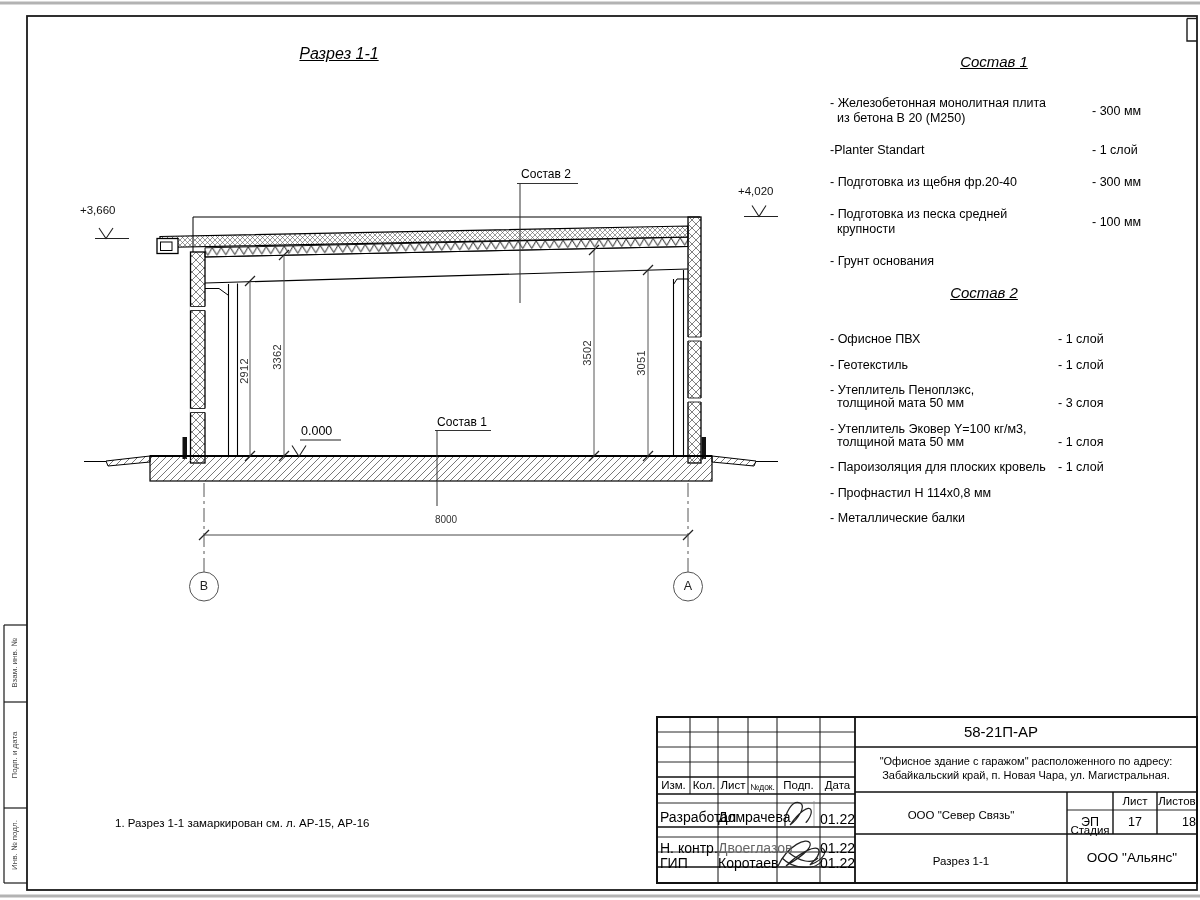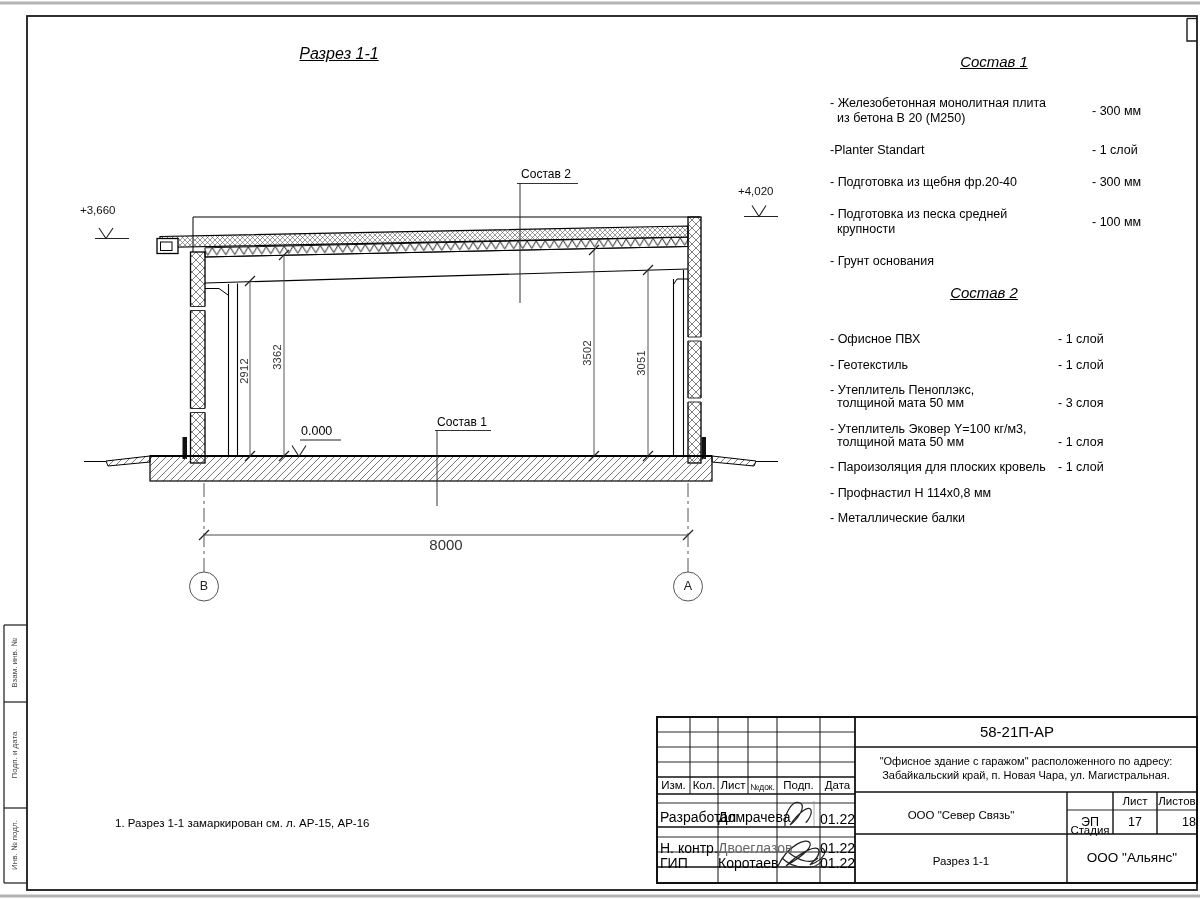--- a/index.html
+++ b/index.html
@@ -296,30 +296,30 @@
 
 <div class="t lev" style="left:80px;top:204px;">+3,660</div>
 <div class="t lev" style="left:738px;top:185px;">+4,020</div>
 <div class="t" style="left:301px;top:424px;font-size:12.5px;">0.000</div>
 <div class="t c" style="left:514px;top:167px;width:64px;font-size:12px;">Состав 2</div>
 <div class="t c" style="left:430px;top:415px;width:64px;font-size:12px;">Состав 1</div>
 <div class="dim" style="left:223px;top:364px;">2912</div>
 <div class="dim" style="left:256px;top:350px;">3362</div>
 <div class="dim" style="left:566px;top:346px;">3502</div>
 <div class="dim" style="left:620px;top:356px;">3051</div>
-<div class="t c" style="left:424px;top:536px;width:44px;font-size:15px;color:#333;">8000</div>
+<div class="t c" style="left:424px;top:514px;width:44px;font-size:10px;color:#333;">8000</div>
 <div class="axis" style="left:194px;top:576px;">В</div>
 <div class="axis" style="left:678px;top:576px;">А</div>
 <div class="t" style="left:115px;top:817px;font-size:11.5px;">1. Разрез 1-1 замаркирован см. л. АР-15, АР-16</div>
 
 <div class="side" style="left:-25px;top:657px;">Взам. инв. №</div>
 <div class="side" style="left:-25px;top:749px;">Подп. и дата</div>
 <div class="side" style="left:-25px;top:839px;">Инв. № подл.</div>
 
-<div class="t c" style="left:857px;top:723px;width:288px;font-size:15px;padding-left:16px;">58-21П-АР</div>
+<div class="t c" style="left:857px;top:723px;width:288px;font-size:15px;">58-21П-АР</div>
 <div class="t c" style="left:857px;top:755px;width:338px;font-size:11px;">"Офисное здание с гаражом" расположенного по адресу:</div>
 <div class="t c" style="left:857px;top:769px;width:338px;font-size:11px;">Забайкальский край, п. Новая Чара, ул. Магистральная.</div>
 <div class="t c tb" style="left:657px;top:779px;width:33px;">Изм.</div>
 <div class="t c tb" style="left:690px;top:779px;width:28px;">Кол.</div>
 <div class="t c tb" style="left:718px;top:779px;width:30px;">Лист</div>
 <div class="t c" style="left:748px;top:782px;width:29px;font-size:8.5px;">№док.</div>
 <div class="t c tb" style="left:777px;top:779px;width:43px;">Подп.</div>
 <div class="t c tb" style="left:820px;top:779px;width:35px;">Дата</div>
 <div class="t tbs" style="left:660px;top:809px;">Разработал</div>
 <div class="t c tbs" style="left:718px;top:809px;width:59px;">Домрачева</div>

